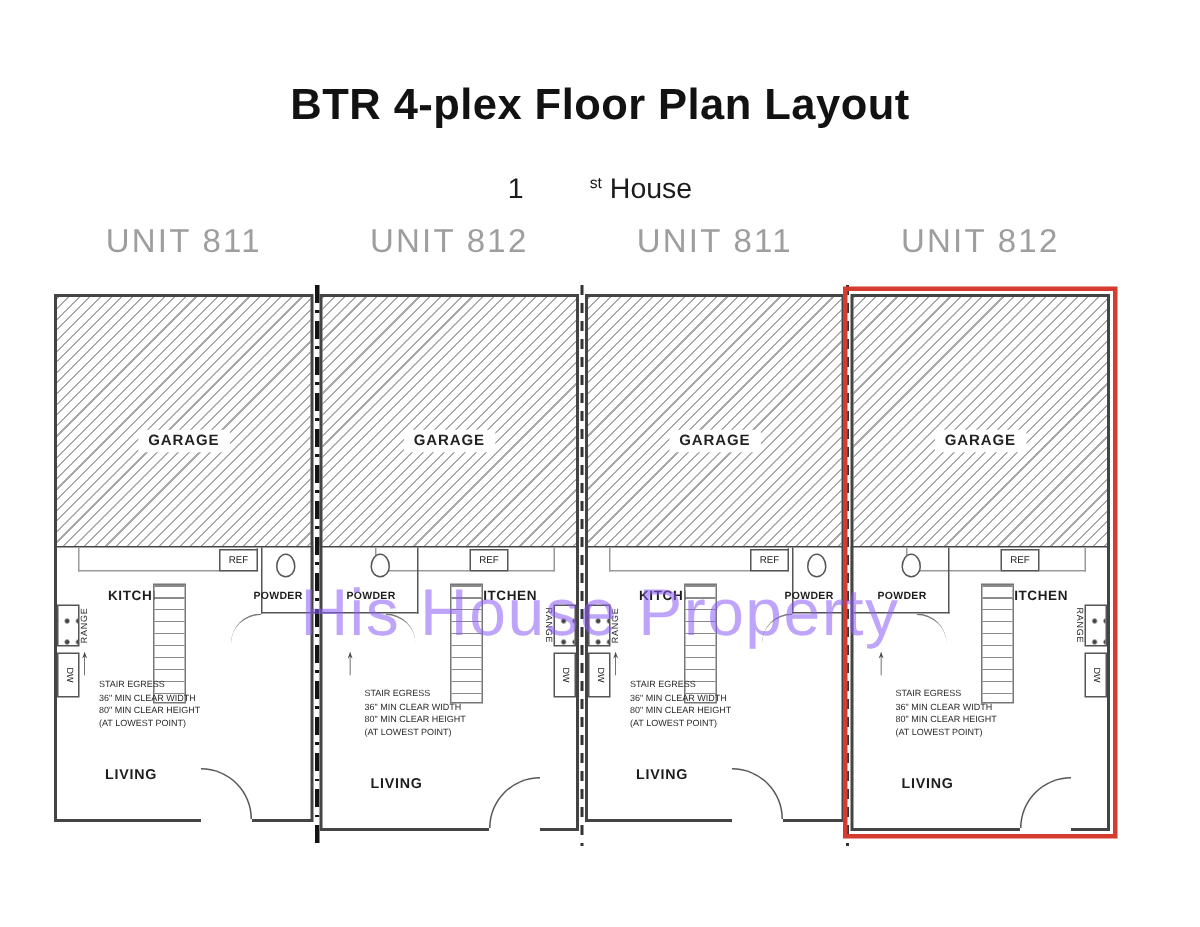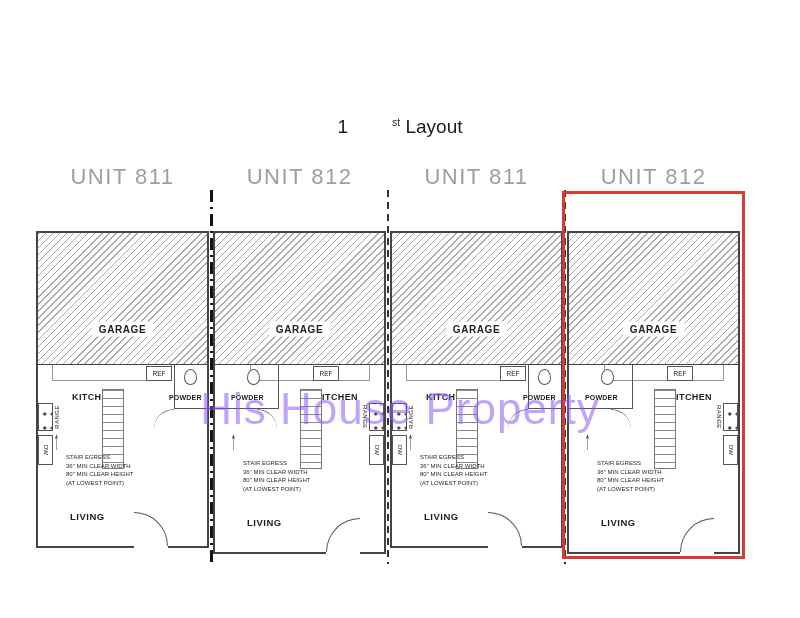--- a/index.html
+++ b/index.html
@@ -14,42 +14,41 @@
     position: absolute; top: 54px; left: 0; right: 0;
     text-align: center; font-size: 29px; font-weight: 700;
     letter-spacing: 0.3px; color: #121212;
   }
   .subtitle {
     position: absolute; top: 116px; left: 0; right: 0;
     text-align: center; font-size: 19px; color: #1c1c1c;
   }
   .subtitle sup { font-size: 0.55em; margin-left: 44px; }
   .unit-labels {
-    position: absolute; top: 164px; left: 36px; width: 704px;
+    position: absolute; top: 148px; left: 36px; width: 704px;
     display: flex; gap: 4px;
   }
   .unit-label {
     width: 173px; text-align: center; font-size: 22px;
     color: var(--unit-label, #9e9e9e); letter-spacing: 1.5px;
   }
   .plan-row {
     position: absolute; top: 196px; left: 36px; width: 704px; height: 372px;
     display: flex; gap: 4px; align-items: flex-start;
   }
   .unit { position: relative; flex: 0 0 173px; width: 173px; height: 352px; }
   .unit.mirrored { height: 358px; }
   .unit.highlighted { outline: 3px solid var(--hl, #d63b2f); outline-offset: 2px; }
 
   
   .garage {
     position: absolute; left: 0; right: 0; top: 0; height: 204px;
     border: 2px solid #444;
     background:
       repeating-linear-gradient(135deg, rgba(160,160,160,0.9) 0 1px, transparent 1px 5px);
-    margin-top: 35px;
   }
   .garage-label {
     position: absolute; top: 48%; left: 50%; transform: translate(-50%, -50%);
     background: #fff; padding: 2px 7px; font-size: 10px; font-weight: 700;
     letter-spacing: 0.6px; color: #222; white-space: nowrap;
   }
   .gdoor { position: absolute; left: 4px; right: 4px; bottom: 5px; border-top: 2px dashed #8f8f8f; }
 
   
   .main {
@@ -127,22 +126,23 @@
     position: absolute; top: 382px; left: 0; right: 0; z-index: 6;
     text-align: center; font-size: 44px; letter-spacing: 1px; line-height: 1.22;
     color: #8b5cf6; opacity: 0.55; pointer-events: none;
   }
 </style>
 </head>
 <body>
 
 <div class="page">
 
-
-  <div class="subtitle"><span>1</span><sup>st</sup><span> Layout</span></div>
+  <h1 class="title">BTR 4-plex Floor Plan Layout</h1>
+
+  <div class="subtitle"><span>1</span><sup>st</sup><span> House</span></div>
 
   <div class="unit-labels">
     <div class="unit-label">UNIT 811</div>
     <div class="unit-label">UNIT 812</div>
     <div class="unit-label">UNIT 811</div>
     <div class="unit-label">UNIT 812</div>
   </div>
 
   <div class="plan-row">
     <div class="sep sep1"></div>

